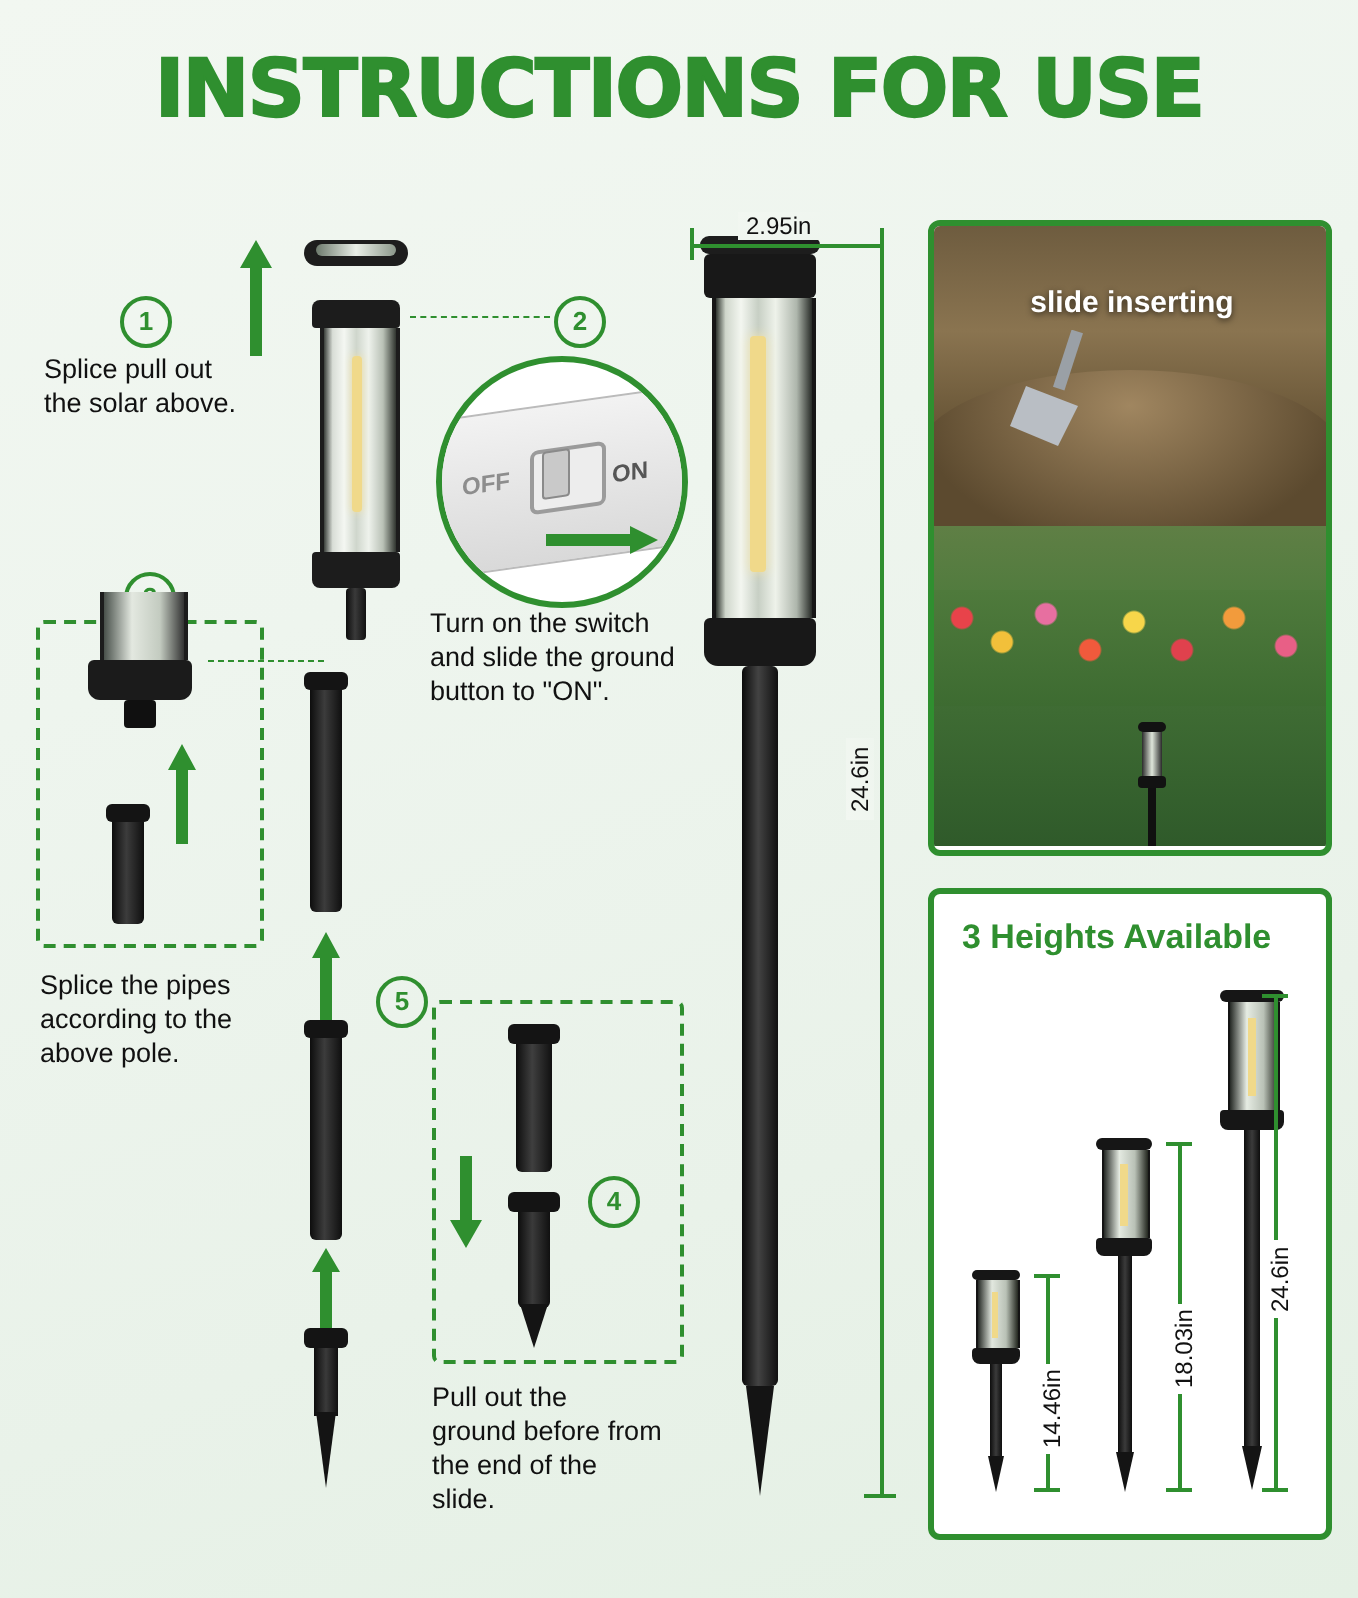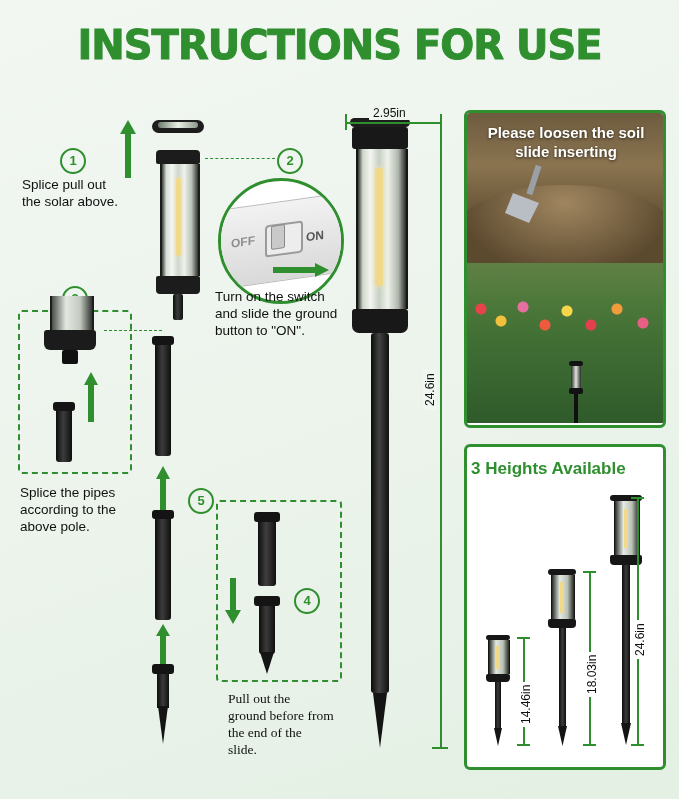--- a/index.html
+++ b/index.html
@@ -94,21 +94,21 @@
   <div style="position:absolute;left:44px;top:42px;width:34px;height:28px;background:#ededed;border:2px solid #9b9b9b;border-radius:4px;transform:skewY(-8deg);"></div>
   <div style="position:absolute;left:50px;top:44px;width:12px;height:22px;background:#c9c9c9;border:1.5px solid #8a8a8a;border-radius:2px;transform:skewY(-8deg);"></div>
   <div style="position:absolute;left:10px;top:54px;font-size:12px;color:#8d8d8d;font-weight:bold;transform:skewY(-8deg);">OFF</div>
   <div style="position:absolute;left:85px;top:48px;font-size:12px;color:#555;font-weight:bold;transform:skewY(-8deg);">ON</div>
   <div style="position:absolute;left:52px;top:82px;width:56px;height:14px;">
     <svg width="56" height="14" viewBox="0 0 56 14">
         <polygon points="0,4 42,4 42,0 56,7 42,14 42,10 0,10" fill="#2f8f2f"></polygon>
       </svg>
   </div>
 </div>
-<div class="cap" style="left:215px;top:288px;width:140px;">
+<div class="cap" style="left:215px;top:303px;width:140px;">
   <span>Turn on the switch</span><br>
   <span>and slide the ground</span><br>
   <span>button to "ON".</span>
 </div>
 
 <div class="num-badge" style="left:62px;top:286px;">3</div>
 <div class="dash-box" style="left:18px;top:310px;width:110px;height:160px;"></div>
 
 <div style="position:absolute;left:36px;top:296px;width:70px;height:70px;">
   <div style="position:absolute;left:14px;top:0;width:40px;height:34px;background:linear-gradient(90deg,#48504a,#e3e8e0 35%,#c3cbc0 70%,#333);border-left:2px solid #1c1c1c;border-right:2px solid #1c1c1c;"></div>
@@ -163,21 +163,21 @@
   <svg width="14" height="22" viewBox="0 0 14 22">
       <polygon points="0,0 14,0 7,22" fill="#141414"></polygon>
     </svg>
 </div>
 <div style="position:absolute;left:225px;top:578px;width:16px;height:46px;">
   <svg width="16" height="46" viewBox="0 0 16 46">
       <polygon points="8,46 0,32 5,32 5,0 11,0 11,32 16,32" fill="#2f8f2f"></polygon>
     </svg>
 </div>
 <div class="num-badge" style="left:294px;top:588px;">4</div>
-<div class="cap" style="left:228px;top:690px;width:140px;font-family:Liberation Serif, serif;">
+<div class="cap" style="left:216px;top:690px;width:140px;">
   <span>Pull out the</span><br>
   <span>ground before from</span><br>
   <span>the end of the</span><br>
   <span>slide.</span>
 </div>
 
 <div style="position:absolute;left:344px;top:118px;width:72px;height:630px;">
   <div style="position:absolute;left:6px;top:0;width:60px;height:9px;background:#1d1d1d;border-radius:5px;"></div>
   <div style="position:absolute;left:8px;top:9px;width:56px;height:22px;background:#181818;border-radius:3px;"></div>
   <div style="position:absolute;left:12px;top:31px;width:48px;height:160px;background:linear-gradient(90deg,#2f352f 0%,#cfd6cb 10%,#f3f6f0 26%,#c7cfc4 44%,#eef2ea 62%,#aeb6ac 84%,#272b27 100%);border-left:2px solid #161616;border-right:2px solid #161616;"></div>
@@ -220,27 +220,27 @@
       radial-gradient(circle at 150px 14px,#f29b3c 5px,transparent 6px),
       radial-gradient(circle at 176px 28px,#e85f86 5px,transparent 6px),
       linear-gradient(180deg,#4f7a3c,#3d6b31);"></div>
   <div style="position:absolute;left:100px;top:248px;width:18px;height:62px;">
     <div style="position:absolute;left:2px;top:0;width:14px;height:5px;background:#121212;border-radius:3px;"></div>
     <div style="position:absolute;left:4px;top:5px;width:10px;height:22px;background:linear-gradient(90deg,#2a2a2a,#dfe6da,#2a2a2a);"></div>
     <div style="position:absolute;left:2px;top:27px;width:14px;height:6px;background:#121212;border-radius:2px;"></div>
     <div style="position:absolute;left:7px;top:33px;width:4px;height:29px;background:#101010;"></div>
   </div>
   <div class="photo-cap" style="left:10px;top:10px;width:178px;text-align:center;">
-    <span>Please loosen the soil</span><br>
+    <br>
     <span>slide inserting</span>
   </div>
 </div>
 
 <div class="panel" style="left:464px;top:444px;width:196px;height:320px;background:#fff;">
-  <div class="h3-title" style="left:4px;top:12px;position:absolute;">3 Heights Available</div>
+  <div class="h3-title" style="left:14px;top:12px;position:absolute;">3 Heights Available</div>
 
   <div style="position:absolute;left:16px;top:188px;width:30px;height:110px;">
     <div style="position:absolute;left:3px;top:0;width:24px;height:5px;background:#161616;border-radius:3px;"></div>
     <div style="position:absolute;left:5px;top:5px;width:20px;height:34px;background:linear-gradient(90deg,#252925,#e2e8df 35%,#b9c1b6 70%,#23271f);border-left:1.5px solid #141414;border-right:1.5px solid #141414;"></div>
     <div style="position:absolute;left:13px;top:11px;width:3px;height:23px;background:#f0d98a;"></div>
     <div style="position:absolute;left:3px;top:39px;width:24px;height:8px;background:#161616;border-radius:2px 2px 4px 4px;"></div>
     <div style="position:absolute;left:12px;top:47px;width:6px;height:46px;background:linear-gradient(90deg,#0d0d0d,#3b3b3b,#0d0d0d);"></div>
     <svg style="position:absolute;left:11px;top:93px;" width="8" height="18" viewBox="0 0 8 18">
         <polygon points="0,0 8,0 4,18" fill="#141414"></polygon>
       </svg>

